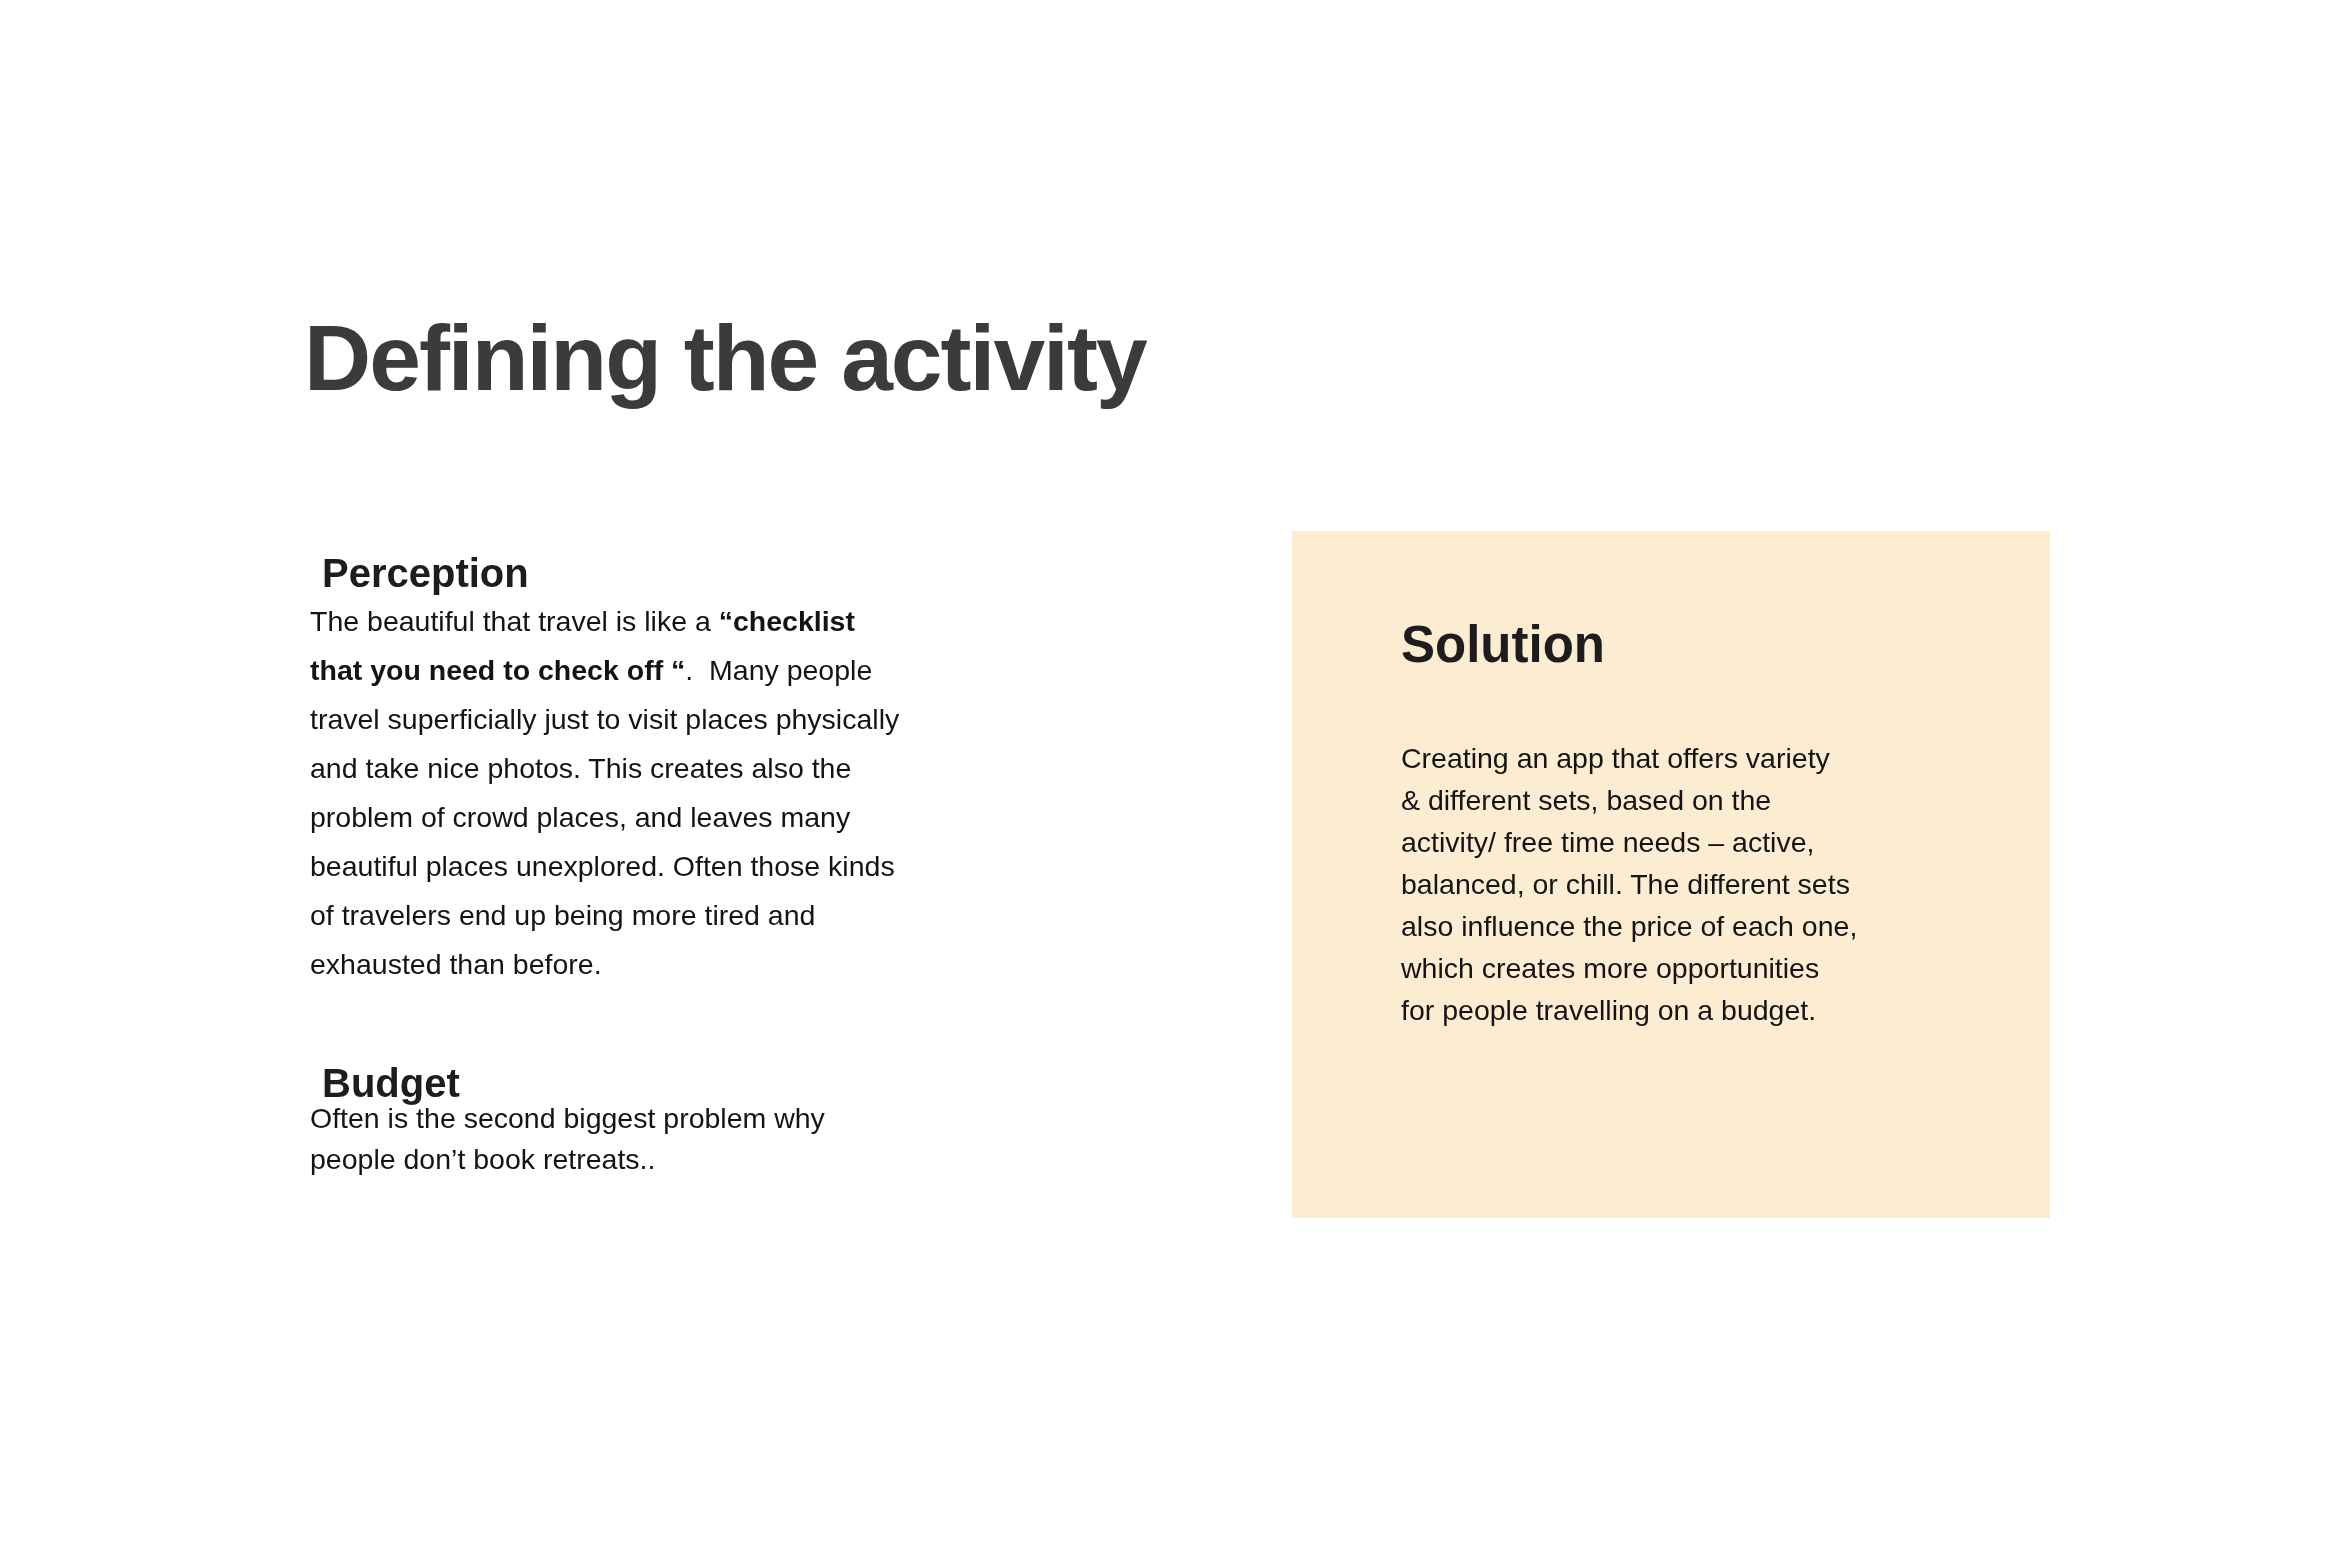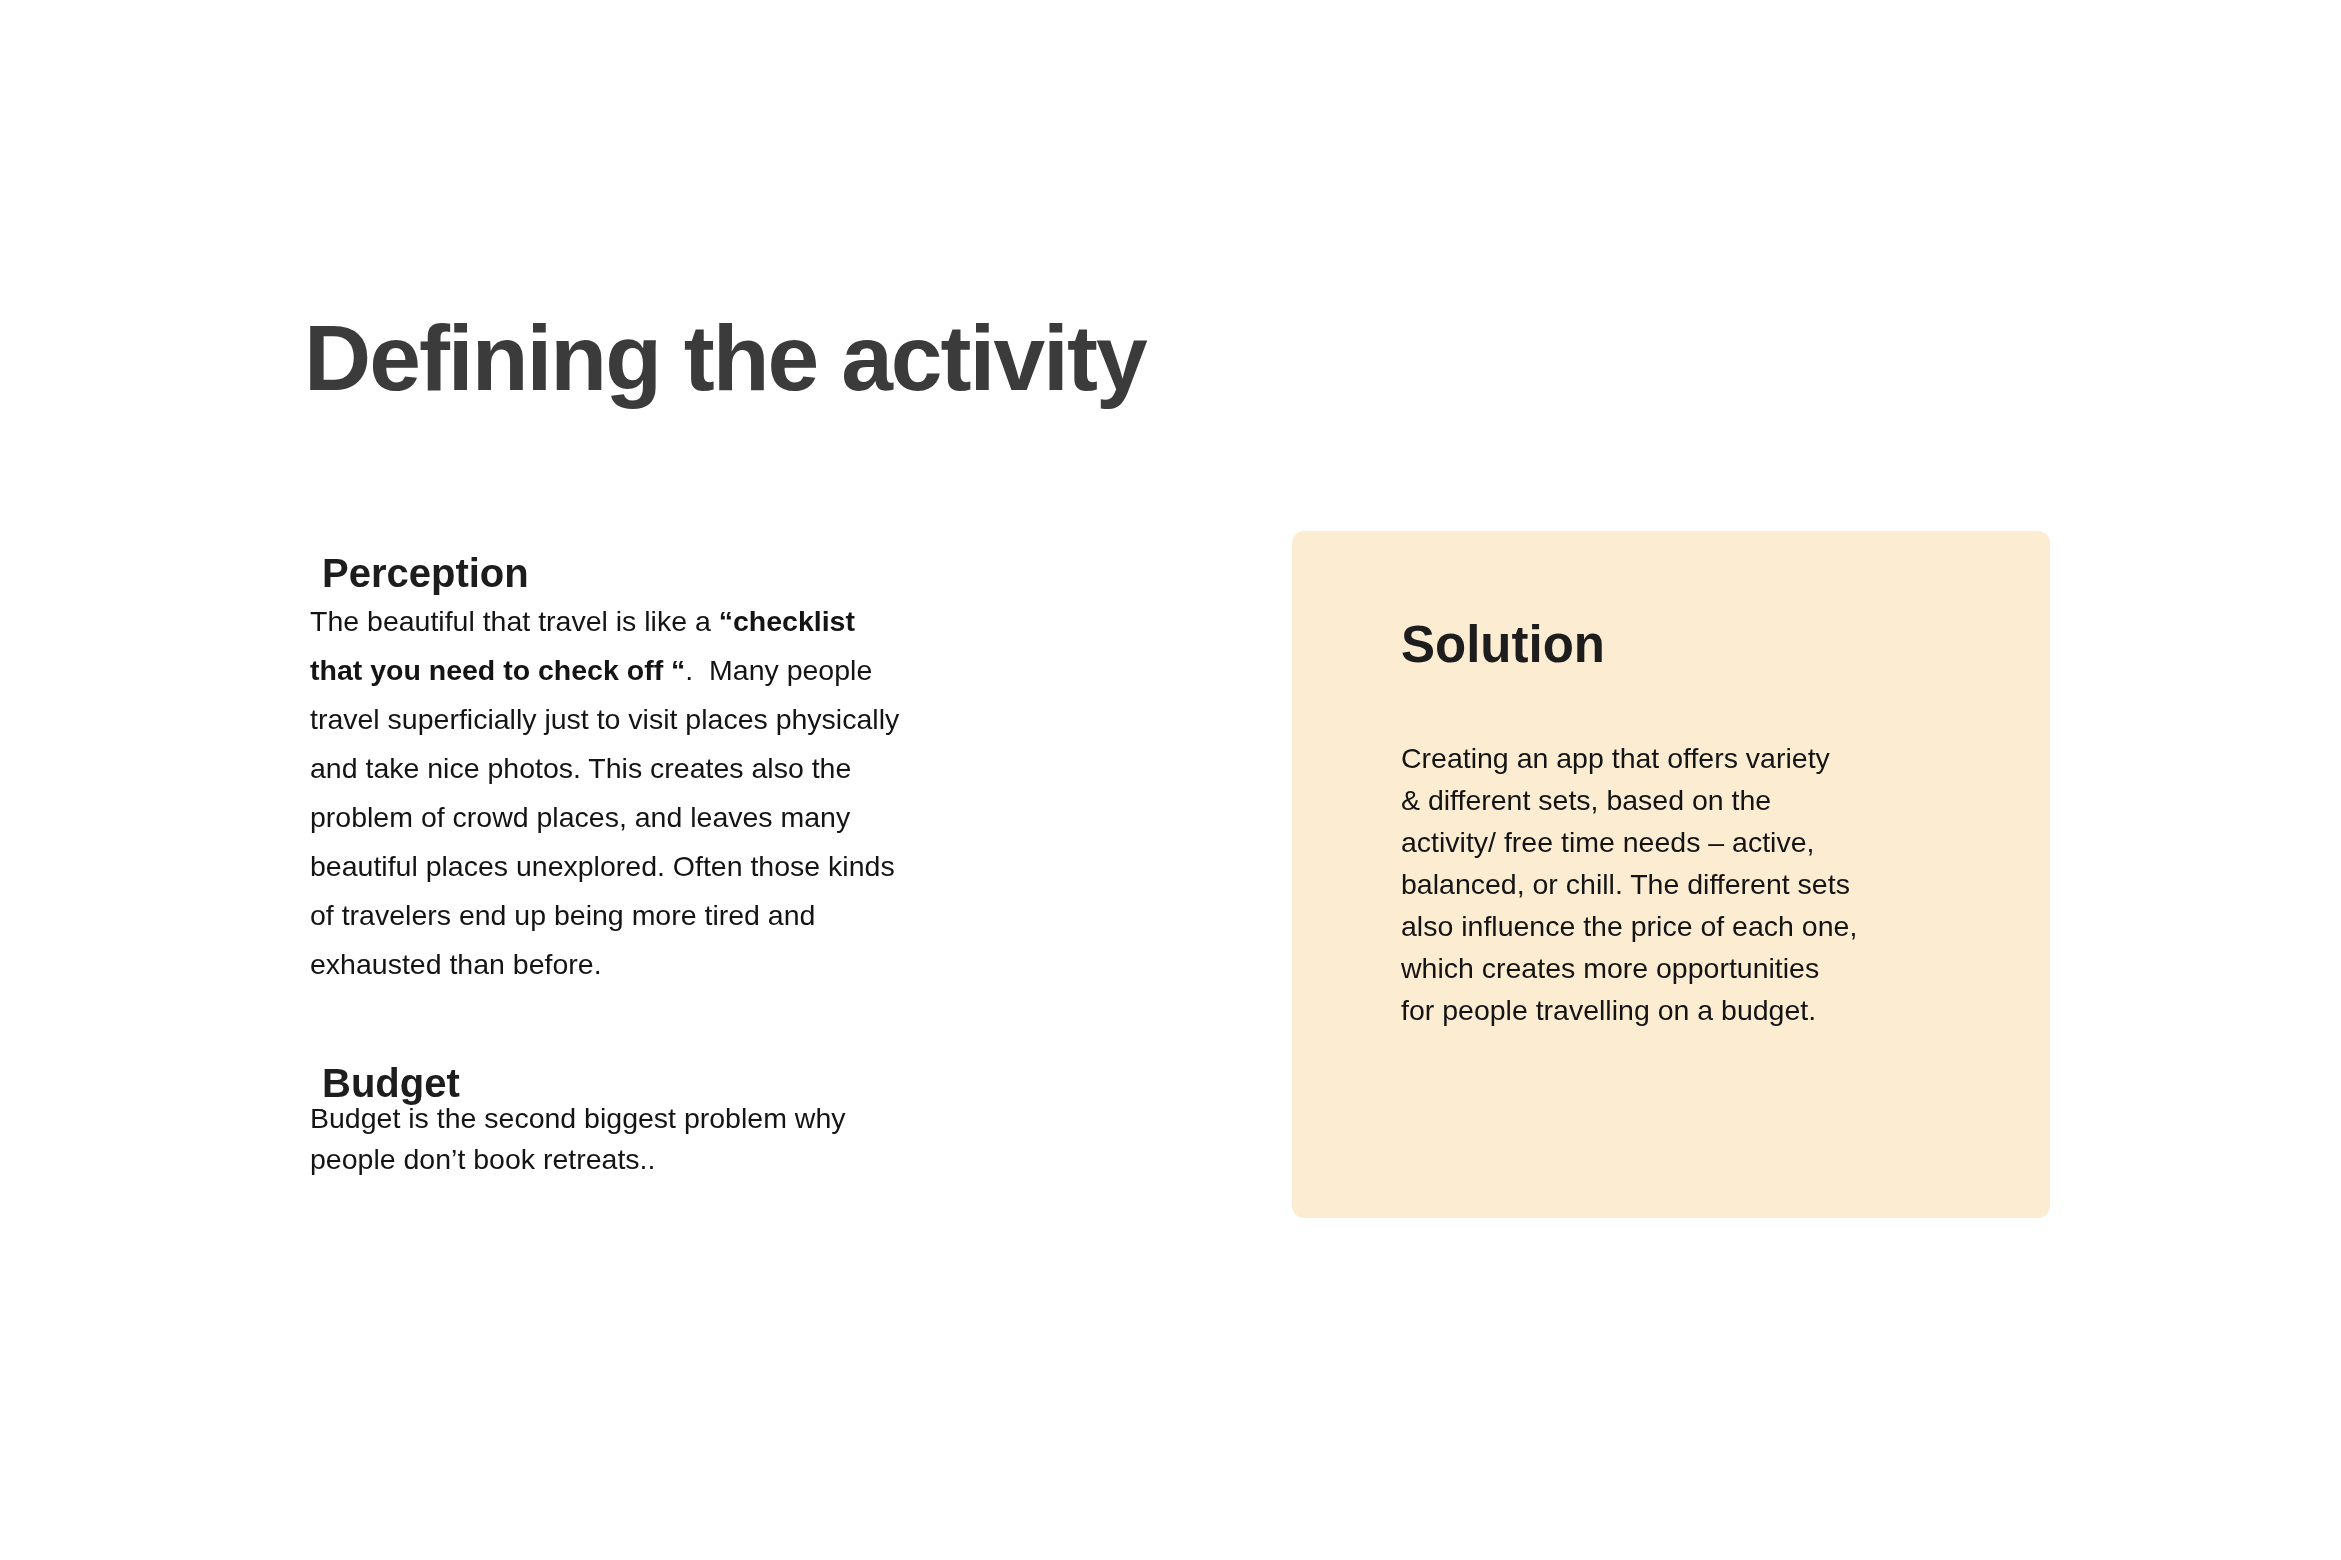--- a/index.html
+++ b/index.html
@@ -54,21 +54,20 @@
     left: 310px; top: 1098px;
     width: 918px;
     font-size: 28.5px;
     line-height: 41px;
   }
   .solution-card {
     position: absolute;
     left: 1292px; top: 531px;
     width: 758px; height: 687px;
     background: var(--card_bg, #fcecd2);
-    border-radius: 12px;
   }
   .solution-h {
     position: absolute;
     left: 109px; top: 88px;
     margin: 0;
     font-size: 51px;
     font-weight: 700;
     line-height: 1;
     color: var(--heading, #1d1d1d);
   }
@@ -92,21 +91,21 @@
     <p class="body perception-p"><span>The beautiful that travel is like a </span><strong>“checklist
 that you need to check off “</strong><span>.&nbsp; Many people
 travel superficially just to visit places physically
 and take nice photos. This creates also the
 problem of crowd places, and leaves many
 beautiful places unexplored. Often those kinds
 of travelers end up being more tired and
 exhausted than before.</span></p>
 
     <h2 class="h2 budget-h">Budget</h2>
-    <p class="body budget-p">Budget is the second biggest problem why
+    <p class="body budget-p">Often is the second biggest problem why
 people don’t book retreats..</p>
   </section>
 
   <aside class="solution-card">
     <h2 class="solution-h">Solution</h2>
     <p class="body solution-p">Creating an app that offers variety
 &amp; different sets, based on the
 activity/ free time needs – active,
 balanced, or chill. The different sets
 also influence the price of each one,

